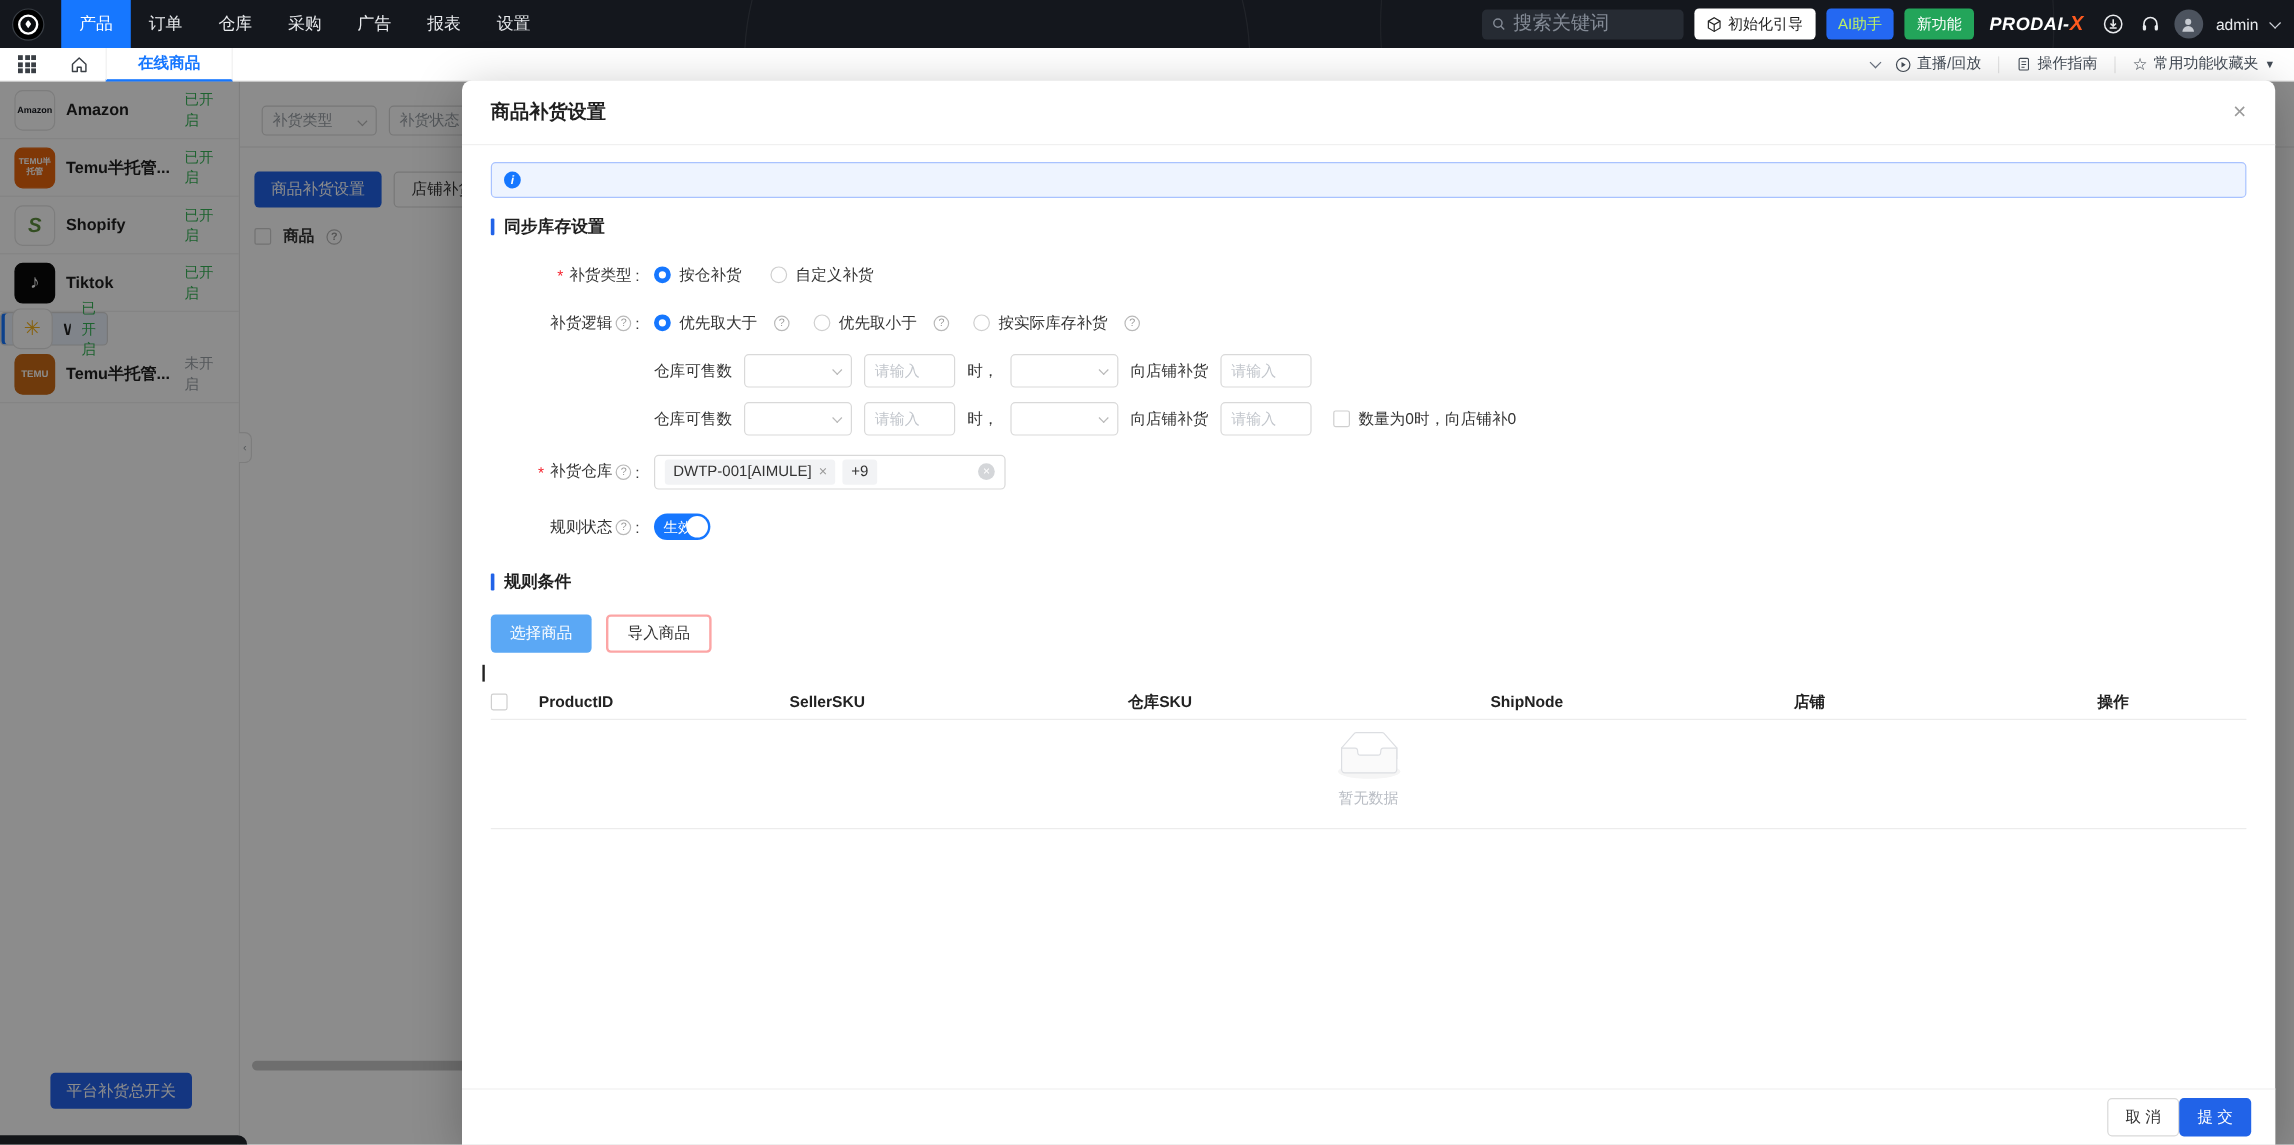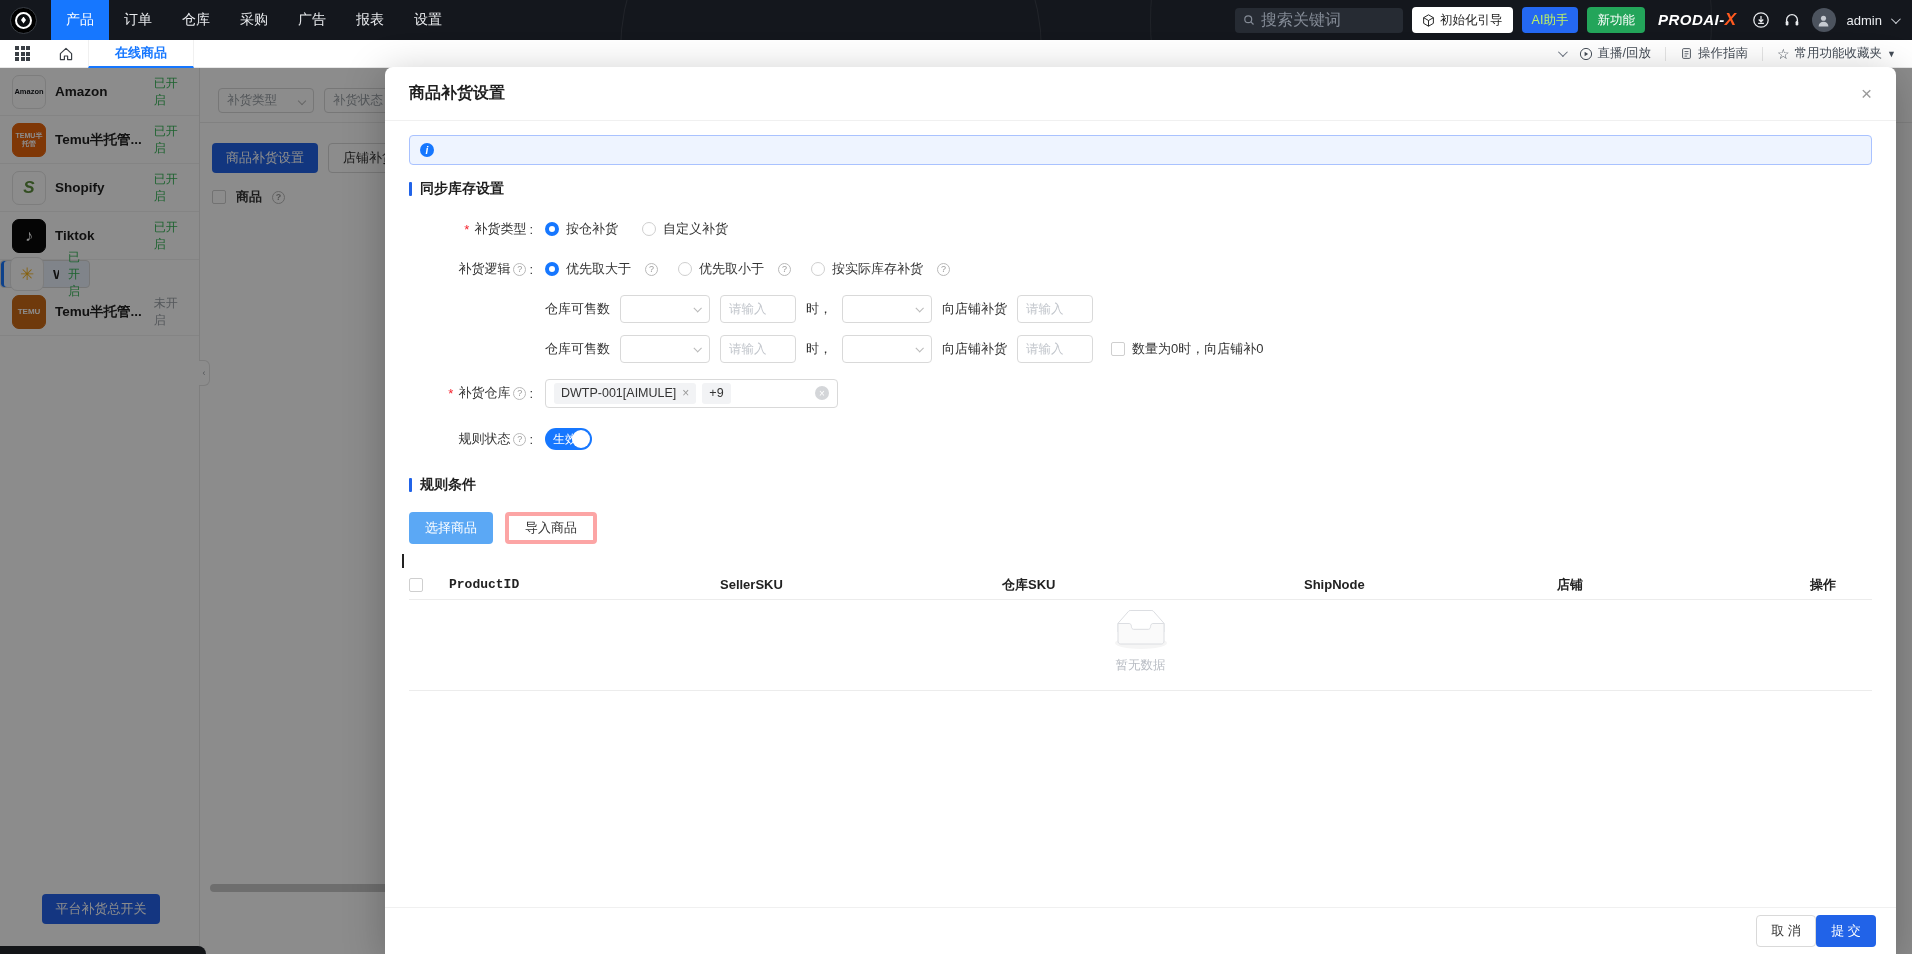--- a/index.html
+++ b/index.html
@@ -102,25 +102,25 @@
   .clabel { display:flex; align-items:center; gap:7px; cursor:pointer; }
   .mselect { width:293px; height:29px; border:1px solid #d9d9d9; border-radius:4px; display:flex; align-items:center; padding:0 8px; gap:6px; background:#fff; }
   .tag { background:#f2f3f5; border-radius:3px; height:21px; display:flex; align-items:center; padding:0 7px; gap:6px; font-size:12.5px; color:#333; }
   .tag-x { color:#9a9a9a; font-size:12px; cursor:pointer; }
   .clear-ic { margin-left:auto; width:14px; height:14px; border-radius:50%; background:#d4d6d9; color:#fff; font-size:10px; display:flex; align-items:center; justify-content:center; cursor:pointer; }
   .switch { width:47px; height:22px; border-radius:11px; background:#1677ff; display:flex; align-items:center; position:relative; cursor:pointer; }
   .switch-t { color:#fff; font-size:12px; margin-left:8px; }
   .knob { position:absolute; right:2px; top:2px; width:18px; height:18px; border-radius:50%; background:#fff; }
   .rule-btns { display:flex; gap:12px; margin-top:18px; }
   .btn-select { height:32px; padding:0 16px; background:#5ba8f5; color:#fff; border:none; border-radius:4px; font-size:13px; cursor:pointer; font-family:inherit; }
-  .btn-import { height:32px; padding:0 16px; background:#fff; color:#333; border:4px solid #fca5a5; border-radius:4px; font-size:13px; cursor:pointer; font-family:inherit; }
+  .btn-import { height:32px; padding:0 16px; background:#fff; color:#333; border:2px solid #fca5a5; border-radius:4px; font-size:13px; cursor:pointer; font-family:inherit; }
   .caret-art { width:2px; height:14px; background:#222; margin:10px 0 2px -7px; }
   .thead { display:flex; align-items:center; height:30px; border-bottom:1px solid #ececec; font-weight:bold; color:#222; font-size:13px; }
   .col-cb { width:40px; display:flex; align-items:center; }
-  .c1 { width:271px;font-family:Liberation Mono, monospace; } .c2 { width:282px; } .c3 { width:269px; } .c4 { width:253px;margin-left:33px; } .c5 { width:253px; } .c6 { flex:1; }
+  .c1 { width:209px; } .c2 { width:282px; } .c3 { width:269px; } .c4 { width:253px;margin-left:33px; } .c5 { width:253px; } .c6 { flex:1; }
   .empty { border-bottom:1px solid #ececec; padding:10px 0 16px; display:flex; flex-direction:column; align-items:center; gap:6px; }
   .empty-t { color:#b9bdc4; font-size:12.5px; }
   .m-foot { position:absolute; left:0; bottom:0; width:100%; height:47px; border-top:1px solid #f0f0f0; display:flex; align-items:center; justify-content:flex-end; gap:0; padding:0 20px; background:#fff; border-radius:0; }
   .btn-cancel { width:60px; height:32px; background:#fff; border:1px solid #d9d9d9; border-radius:4px; color:#333; font-size:13px; cursor:pointer; font-family:inherit; }
   .btn-submit { width:60px; height:32px; background:#2163e8; border:none; border-radius:4px; color:#fff; font-size:13px; cursor:pointer; font-family:inherit; }
 </style>
 </head>
 <body>
 
 <div class="screen">

